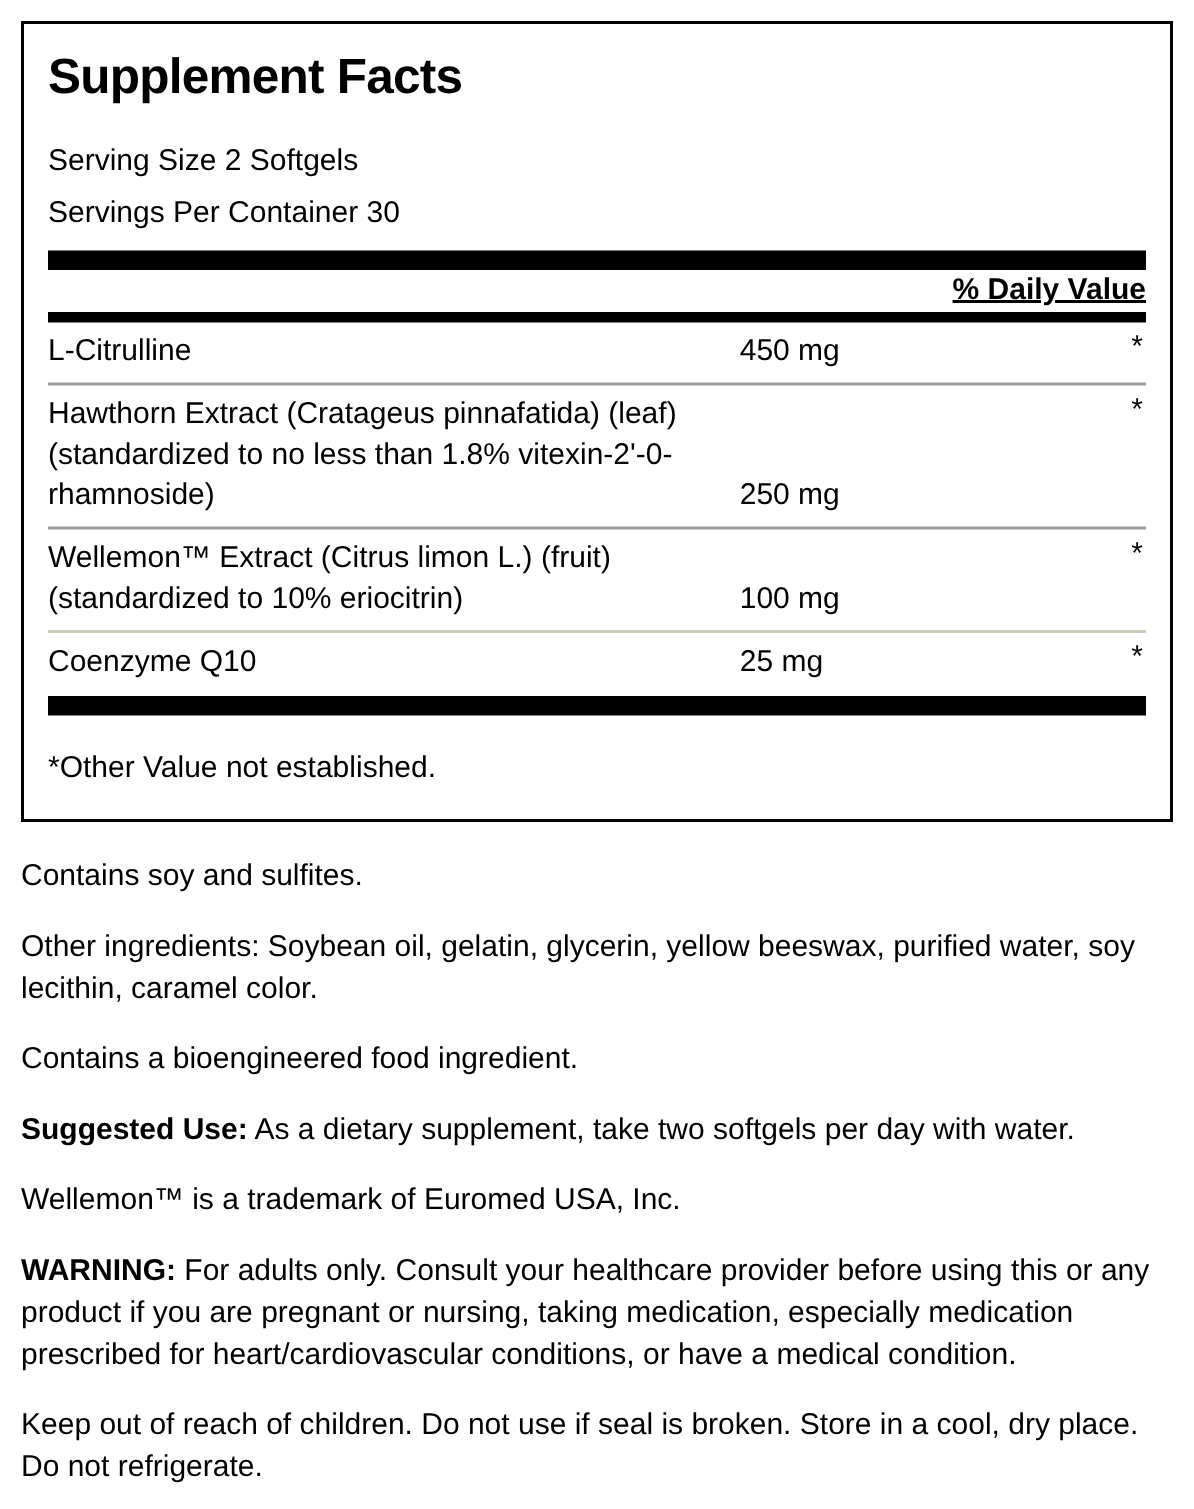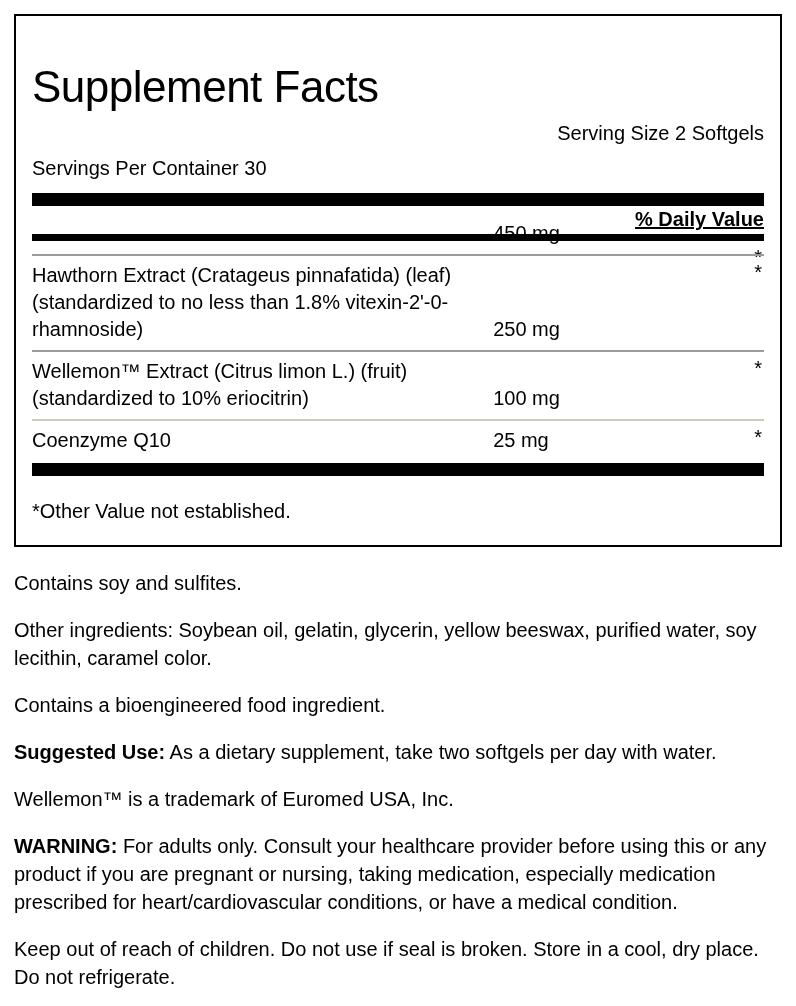--- a/index.html
+++ b/index.html
@@ -12,27 +12,27 @@
   }
 
   
   .panel {
     margin: 14px 0 0 14px;
     width: 768px;
     border: 2px solid #000000;
     padding: 0 16px 22px 16px;
   }
   .sf-title {
-    font-size: 44px;
-    font-weight: normal;
+    font-size: 33px;
+    font-weight: bold;
     letter-spacing: -0.5px;
-    margin: 46px 0 0 0;
+    margin: 16px 0 0 0;
   }
   .serving-line { font-size: 20px; margin-top: 12px; }
-  .serving-line.first { margin-top: 10px; text-align: right; }
+  .serving-line.first { margin-top: 26px; }
 
   .bar-thick  { height: 13px; background: #000000; margin-top: 13px; }
   .bar-medium { height: 7px;  background: #000000; }
   .bar-bottom { height: 13px; background: #000000; margin-top: 2px; }
 
   .sf-header { display: flex; font-size: 20px; font-weight: bold; padding: 2px 0 3px 0; }
   .hdr-amount { flex: 0 0 75%; text-align: center; }
   .hdr-dv     { flex: 1; text-align: right; text-decoration: underline; }
 
   .sf-row {
@@ -66,20 +66,21 @@
   <div class="bar-thick"></div>
 
   <div class="sf-header">
     <div class="hdr-dv">% Daily Value</div>
   </div>
 
   <div class="bar-medium"></div>
 
   <div id="rows-container">
       <div class="sf-row">
+        <div class="row-name">L-Citrulline</div>
         <div class="row-amount">450 mg</div>
         <div class="row-dv">*</div>
       </div>
       <div class="sf-row sep-gray">
         <div class="row-name">Hawthorn Extract (Cratageus pinnafatida) (leaf)
 (standardized to no less than 1.8% vitexin-2'-0-
 rhamnoside)</div>
         <div class="row-amount">250 mg</div>
         <div class="row-dv">*</div>
       </div>

